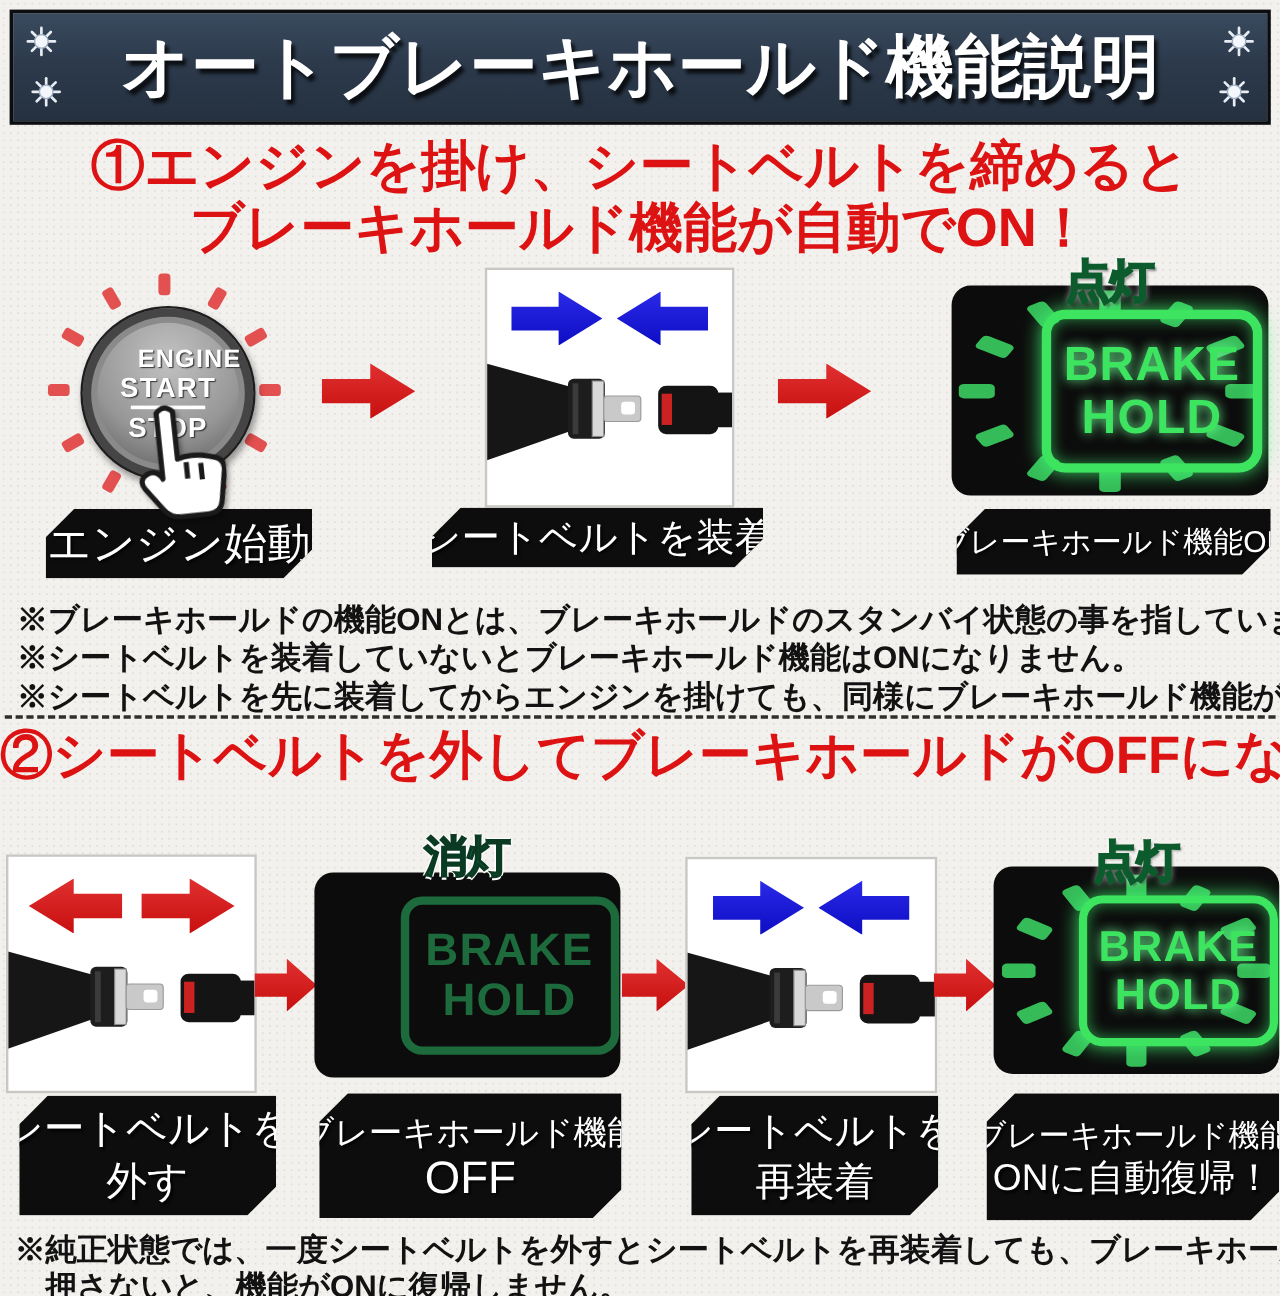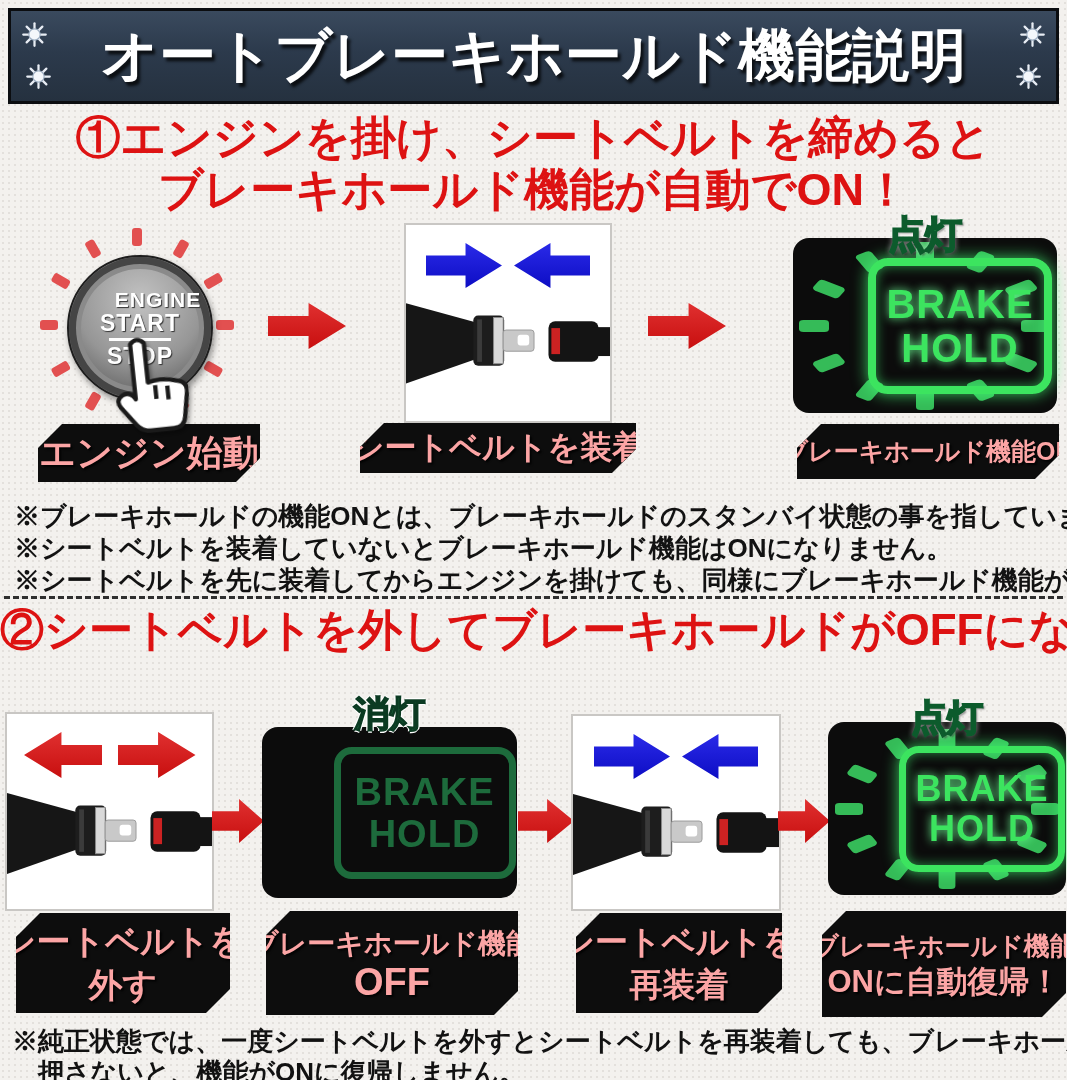--- a/index.html
+++ b/index.html
@@ -19,21 +19,21 @@
   .orn.tl{left:10px;top:10px;} .orn.bl{left:14px;top:52px;}
   .orn.tr{right:10px;top:10px;} .orn.br{right:14px;top:52px;}
 
   
   .sec-head{position:absolute;left:0;width:1067px;text-align:center;color:#dd1212;
             font-weight:bold;white-space:nowrap;}
   .s1-head{top:112px;font-size:45px;line-height:52px;}
   .s2-head{top:604px;font-size:44px;line-height:51px;}
 
   
-  .flag{position:absolute;background:#0d0d0d;color:#fca5a5;font-weight:bold;
+  .flag{position:absolute;background:#0d0d0d;color:#ffffff;font-weight:normal;
         display:flex;flex-direction:column;align-items:center;justify-content:center;
         clip-path:polygon(24px 0,100% 0,100% calc(100% - 24px),calc(100% - 24px) 100%,0 100%,0 24px);
         text-shadow:2px 2px 2px rgba(0,0,0,.8);white-space:nowrap;text-align:left;}
 
   
   .arrow{clip-path:polygon(0 28%,52% 28%,52% 0,100% 50%,52% 100%,52% 72%,0 72%);}
   .arrow.red{background:linear-gradient(180deg,#e03030,#c80f0f);}
   .arrow.blue{background:linear-gradient(180deg,#2a2ae8,#0d0dc4);}
   .arrow.flip{transform:scaleX(-1);}
   .conn{position:absolute;}

